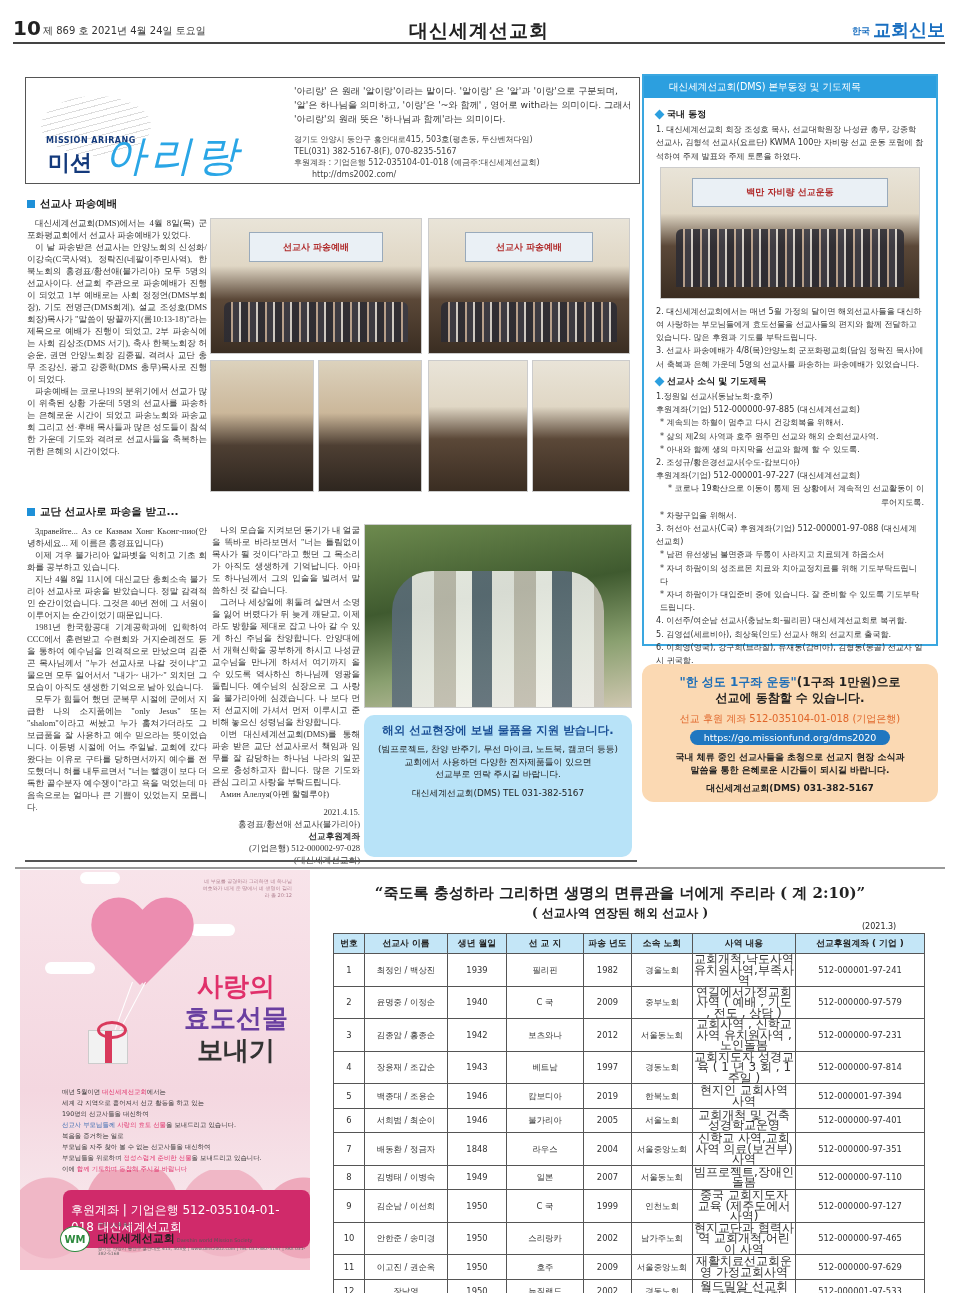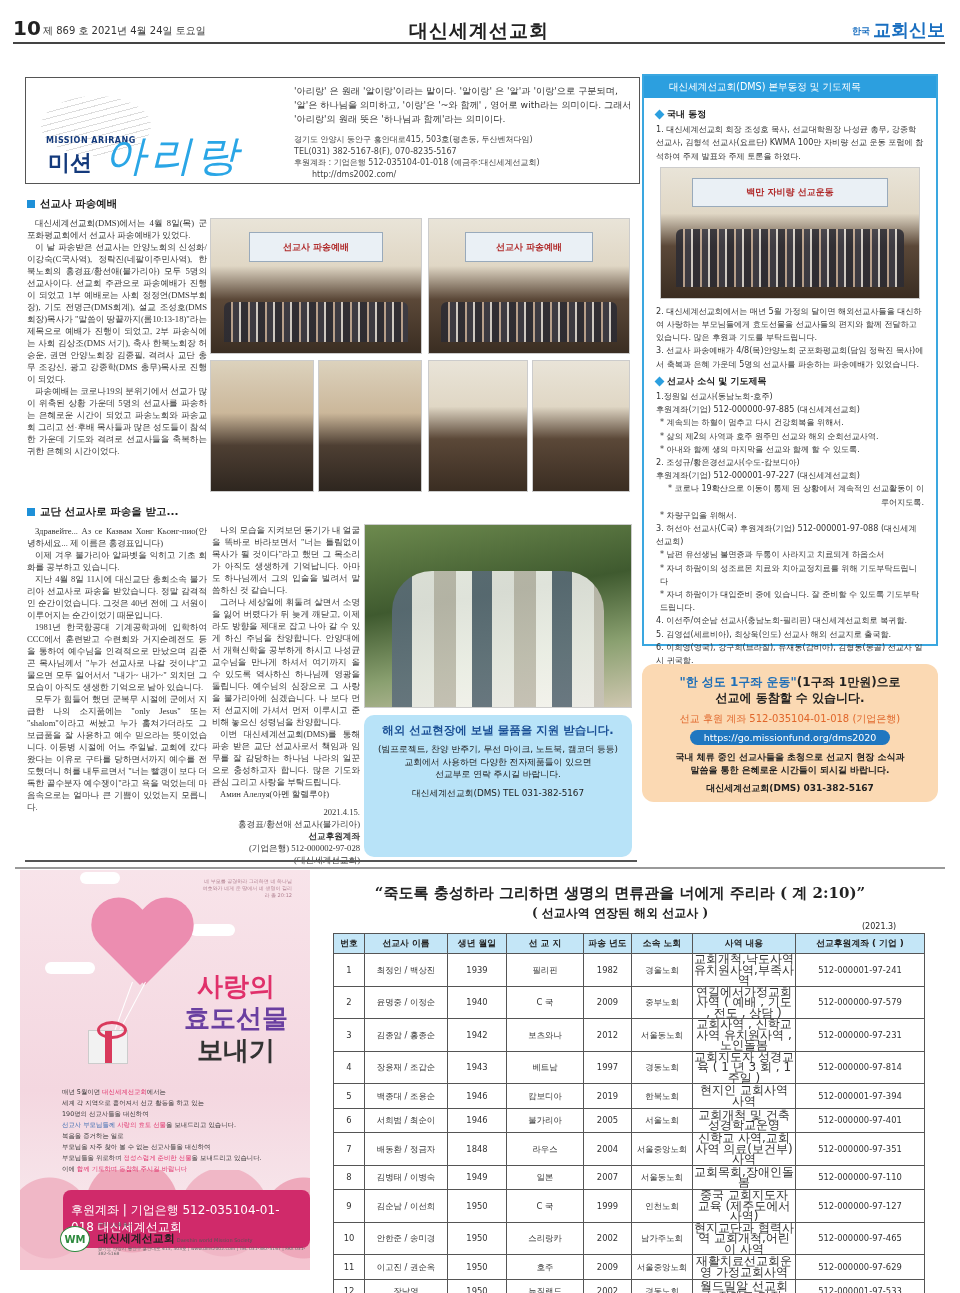--- a/index.html
+++ b/index.html
@@ -361,21 +361,21 @@
         <td class="work">신학교 사역,교회사역 의료(보건부)사역</td>
         <td>512-000000-97-351</td>
       </tr>
       <tr>
         <td>8</td>
         <td>김병태 / 이병숙</td>
         <td>1949</td>
         <td>일본</td>
         <td>2007</td>
         <td>서울동노회</td>
-        <td class="work">교회목회,장애인돌봄</td>
+        <td class="work">빔프로젝트,장애인돌봄</td>
         <td>512-000000-97-110</td>
       </tr>
       <tr>
         <td>9</td>
         <td>김순남 / 이선희</td>
         <td>1950</td>
         <td>C 국</td>
         <td>1999</td>
         <td>인천노회</td>
         <td class="work">중국 교회지도자 교육 (제주도에서 사역)</td>

